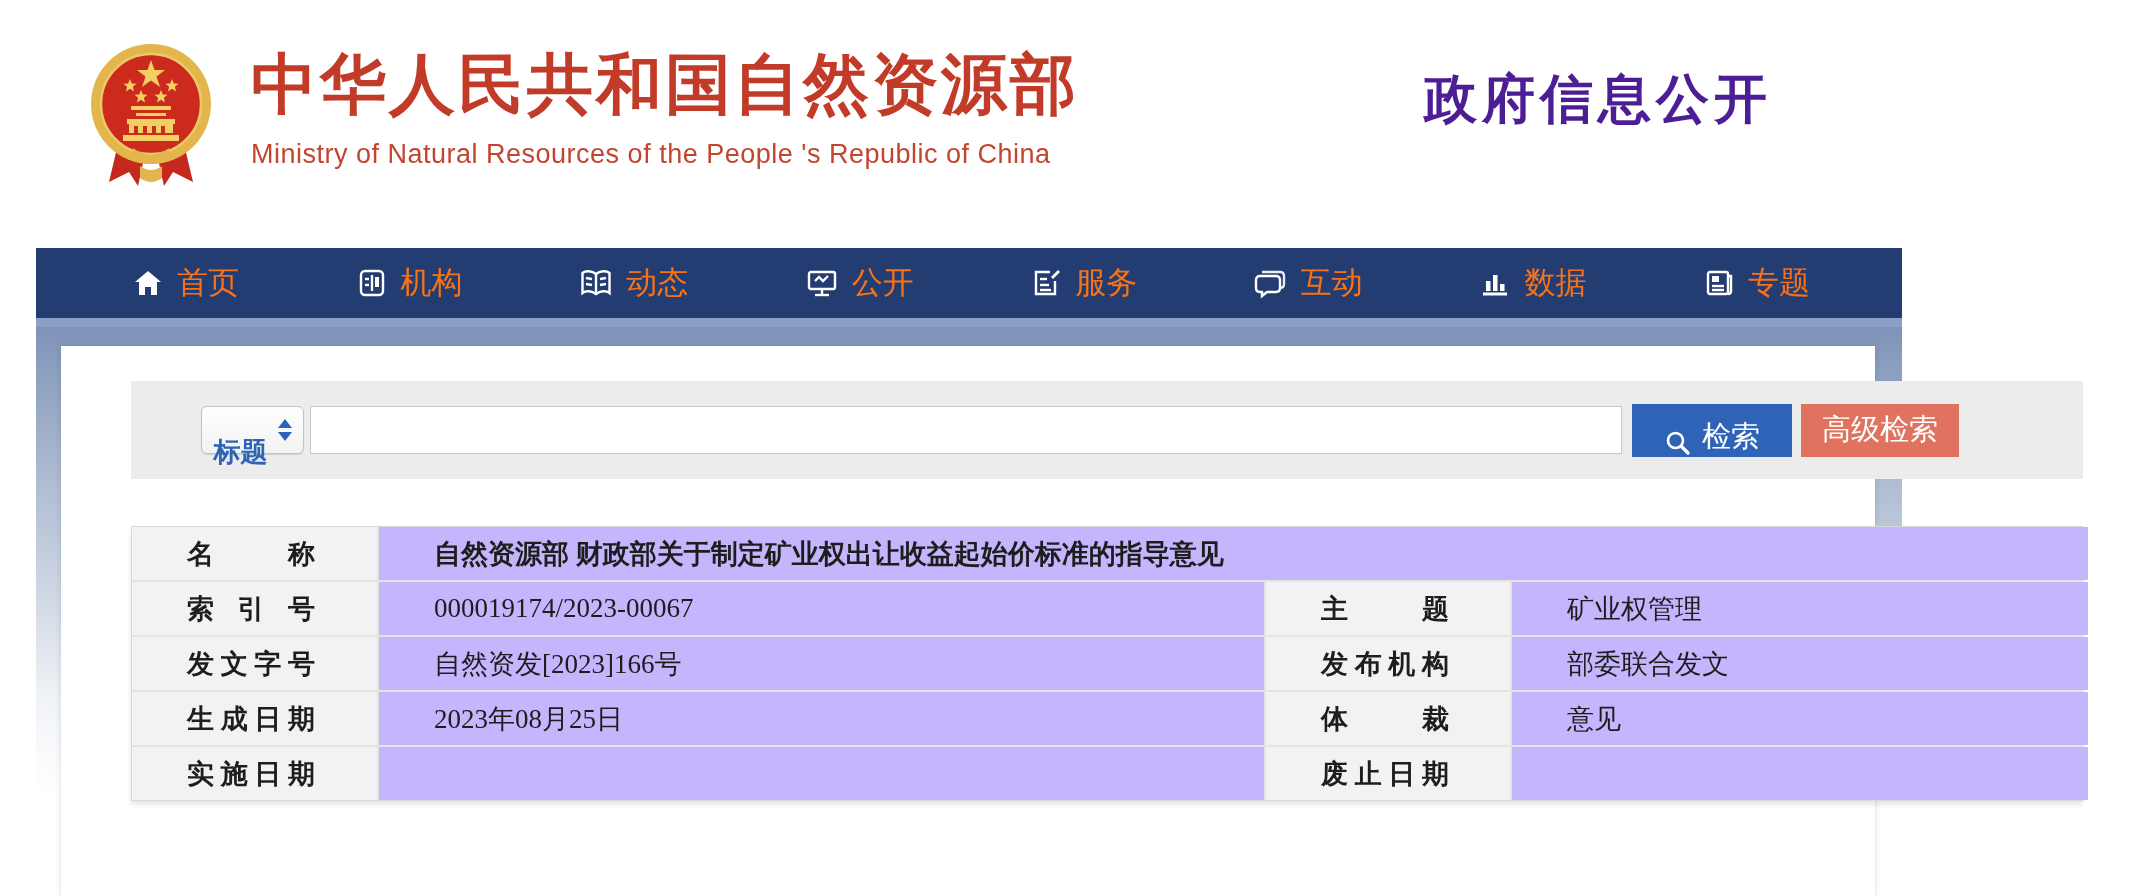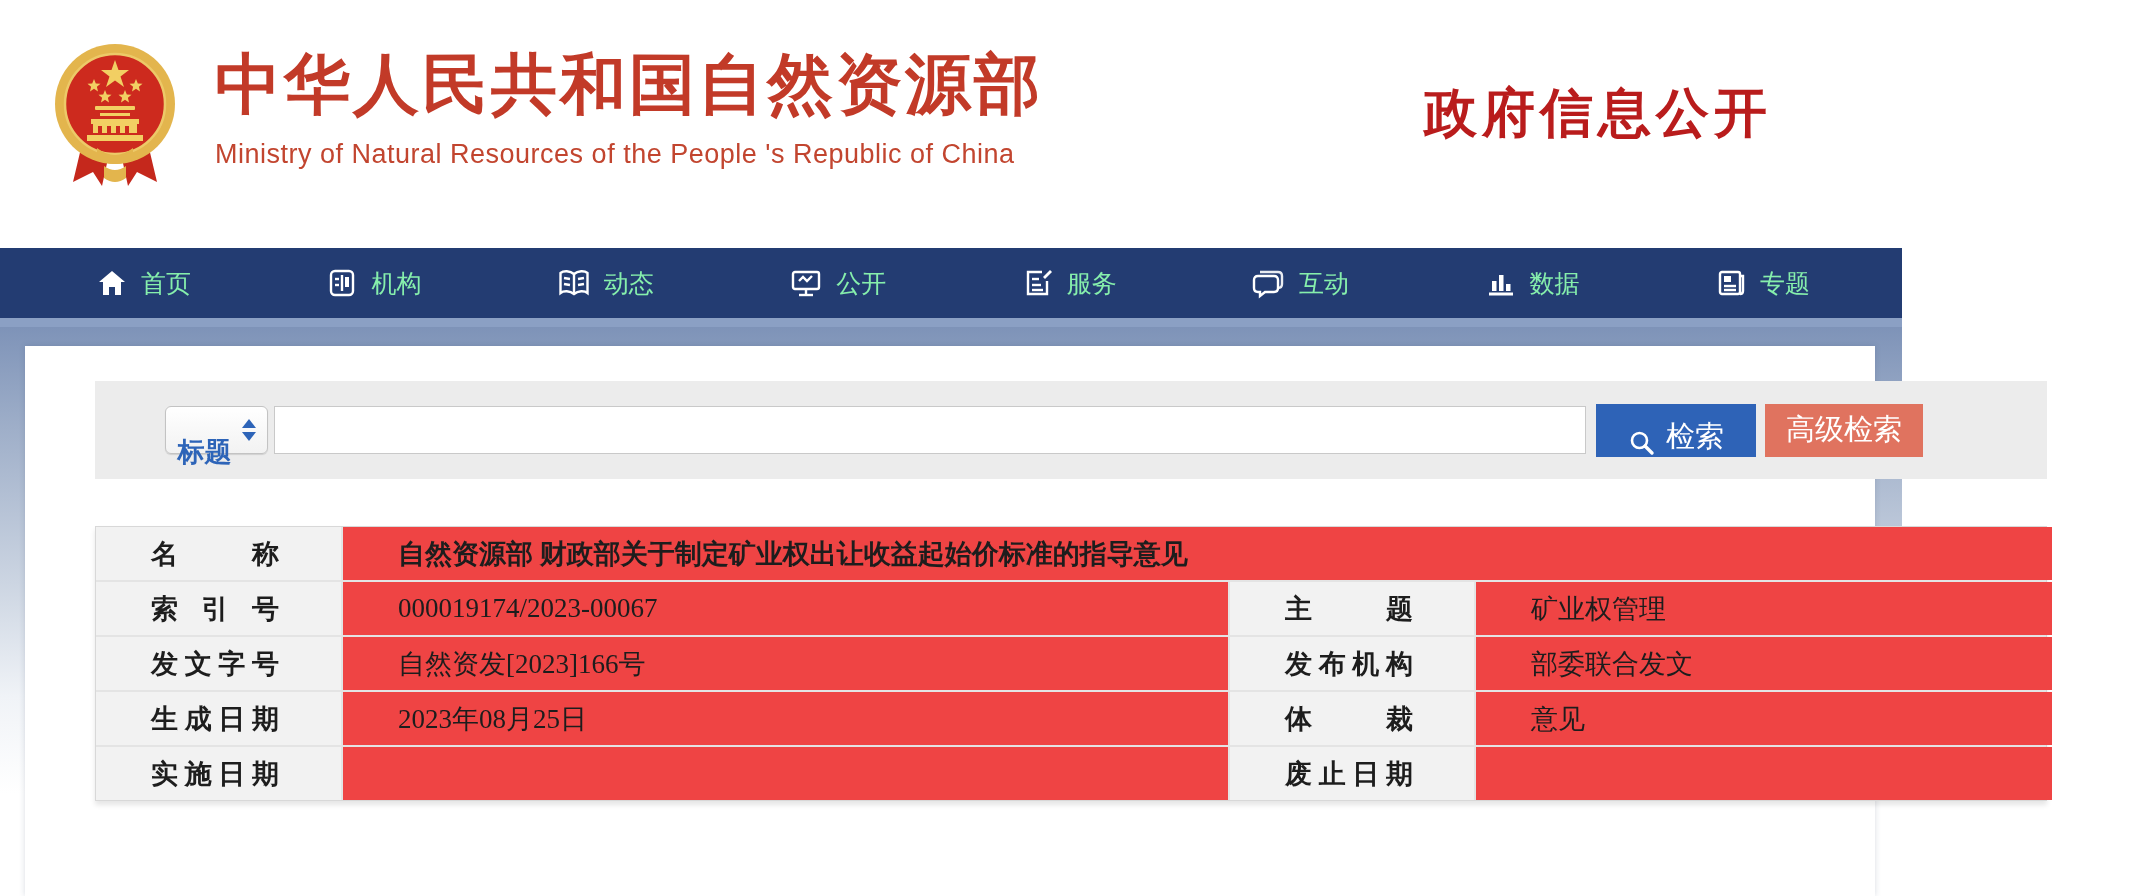--- a/index.html
+++ b/index.html
@@ -1,33 +1,33 @@
 <!DOCTYPE html>
 <html><head>
 <meta charset="utf-8">
 <style>
   * { margin:0; padding:0; box-sizing:border-box; }
   html,body { width:2142px; height:896px; }
   body { font-family:"Liberation Sans","DejaVu Sans",sans-serif; background:#fff; overflow:hidden; }
-  .page { position:relative; width:1902px; height:896px; background:#fff; }
+  .page { position:relative; width:1902px; height:896px; background:#fff;padding-left:36px; }
 
   
   .header { position:relative; height:248px; background:#fff; }
   .emblem { position:absolute; left:52px; top:38px; width:126px; height:162px; }
   .brand { position:absolute; left:215px; top:48px; cursor:pointer; }
   .brand-cn { font-size:66px; font-weight:bold; letter-spacing:3px; color:#c23a28; line-height:1.1; }
   .brand-en { margin-top:18px; font-size:27px; color:#c2452f; letter-spacing:0.5px; }
-  .section-title { position:absolute; right:130px; top:78px;
+  .section-title { position:absolute; right:130px; top:64px;
        font-family:Liberation Mono, monospace; font-weight:bold;
-       font-size:53px; color:#b91c1c; letter-spacing:5px; cursor:pointer; }
+       font-size:53px; color:#4c1d95; letter-spacing:5px; cursor:pointer; }
 
   
   .navbar { height:70px; background:#233c72; display:flex; align-items:center;
        justify-content:space-between; padding:0 92px 0 96px; }
-  .nav-item { display:flex; align-items:center; gap:13px; color:#86efac; font-size:25px;
+  .nav-item { display:flex; align-items:center; gap:13px; color:#f97316; font-size:31px;
        cursor:pointer; white-space:nowrap; }
   .nav-item svg { display:block; }
   .nav-strip { height:9px; background:#8ba0c4; }
 
   
   .main { position:relative; height:569px;
        background:linear-gradient(180deg,#7e93b8 0%,#9fafc9 18%,#ccd5e2 45%,#f0f3f7 65%,#ffffff 82%); }
   .panel { position:absolute; left:25px; right:27px; top:19px; bottom:0; background:#fff;
        box-shadow:0 0 6px rgba(40,60,100,0.18); }
 
@@ -54,21 +54,21 @@
 
   
   .detail-table { margin:47px auto 0 70px; width:1952px; display:grid;
        grid-template-columns:245px 885px 244px 576px; grid-auto-rows:53px; gap:2px;
        background:#e4e4e4; border:1px solid #d8d8d8;
        box-shadow:0 4px 5px rgba(0,0,0,0.10);
        font-family:"Liberation Serif","DejaVu Serif",serif; font-size:27px; color:#1d1d1d; }
   .cell { display:flex; align-items:center; padding-left:55px; overflow:hidden; }
   .cell-label { background:#f2f2f2; font-weight:bold; }
   .cell-label .jlab { display:inline-block; width:128px; text-align:justify; text-align-last:justify; }
-  .cell-value { background:#ef4444; }
+  .cell-value { background:#c4b5fd; }
   .cell-name-value { grid-column:2 / 5; font-weight:bold; }
 </style>
 </head>
 <body>
 
 <div class="page">
 
   <div class="header">
     <svg class="emblem" viewBox="0 0 126 162">
       <path d="M30 106 L21 144 L41 134 L50 148 L57 116 Z" fill="#c5281c"></path>

